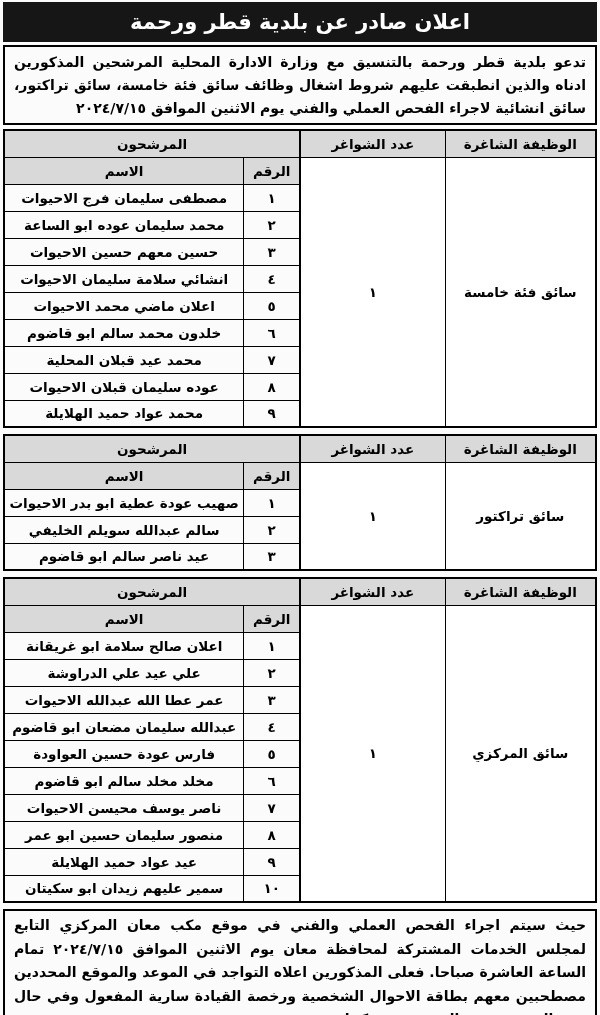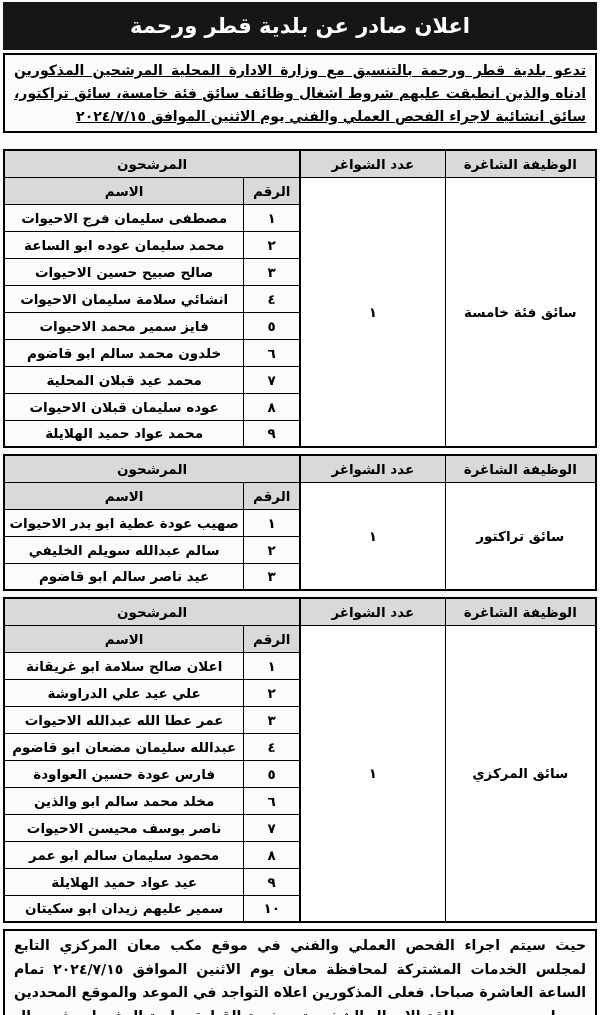--- a/index.html
+++ b/index.html
@@ -9,35 +9,34 @@
     font-family: "DejaVu Sans", "Liberation Sans", sans-serif;
     direction: rtl;
     color: var(--text, #000);
     background: var(--page-bg, #fbfbfb);
     padding: 2px 3px;
     overflow: hidden;
   }
   .header-bar {
     background: var(--header-bg, #161616);
     color: var(--header-text, #fff);
-    height: 48px;
+    height: 40px;
     display: flex; align-items: center; justify-content: center;
     font-size: 21px; font-weight: bold;
     letter-spacing: 0.5px;
     margin-bottom: 3px;
   }
   .intro-box {
     border: 2px solid var(--border, #000);
     padding: 4px 9px 3px 9px;
     font-size: 14px; font-weight: bold;
     line-height: 23px;
     text-align: justify;
-    margin-bottom: 16px;
+    margin-bottom: 4px;
     min-height: 76px;
-    text-decoration: underline;
   }
   .jobs-table {
     width: 100%;
     border-collapse: collapse;
     border: 2px solid var(--border, #000);
     margin-bottom: 6px;
     table-layout: fixed;
   }
   .jobs-table th, .jobs-table td {
     border: 1px solid var(--border, #000);
@@ -96,29 +95,29 @@
         <tr>
           <td class="group-sep">١</td>
           <td>مصطفى سليمان فرج الاحيوات</td>
         </tr>
         <tr>
           <td class="group-sep">٢</td>
           <td>محمد سليمان عوده ابو الساعة</td>
         </tr>
         <tr>
           <td class="group-sep">٣</td>
-          <td>صالح صبيح حسين الاحيوات</td>
+          <td>حسين معهم حسين الاحيوات</td>
         </tr>
         <tr>
           <td class="group-sep">٤</td>
           <td>انشائي سلامة سليمان الاحيوات</td>
         </tr>
         <tr>
           <td class="group-sep">٥</td>
-          <td>فايز سمير محمد الاحيوات</td>
+          <td>اعلان ماضي محمد الاحيوات</td>
         </tr>
         <tr>
           <td class="group-sep">٦</td>
           <td>خلدون محمد سالم ابو قاضوم</td>
         </tr>
         <tr>
           <td class="group-sep">٧</td>
           <td>محمد عيد قبلان المحلية</td>
         </tr>
         <tr>
@@ -198,29 +197,29 @@
         <tr>
           <td class="group-sep">٤</td>
           <td>عبدالله سليمان مضعان ابو قاضوم</td>
         </tr>
         <tr>
           <td class="group-sep">٥</td>
           <td>فارس عودة حسين العواودة</td>
         </tr>
         <tr>
           <td class="group-sep">٦</td>
-          <td>مخلد محمد سالم ابو والذين</td>
+          <td>مخلد مخلد سالم ابو قاضوم</td>
         </tr>
         <tr>
           <td class="group-sep">٧</td>
           <td>ناصر يوسف محيسن الاحيوات</td>
         </tr>
         <tr>
           <td class="group-sep">٨</td>
-          <td>محمود سليمان سالم ابو عمر</td>
+          <td>منصور سليمان حسين ابو عمر</td>
         </tr>
         <tr>
           <td class="group-sep">٩</td>
           <td>عيد عواد حميد الهلايلة</td>
         </tr>
         <tr>
           <td class="group-sep">١٠</td>
           <td>سمير عليهم زيدان ابو سكيتان</td>
         </tr>
       </tbody>

